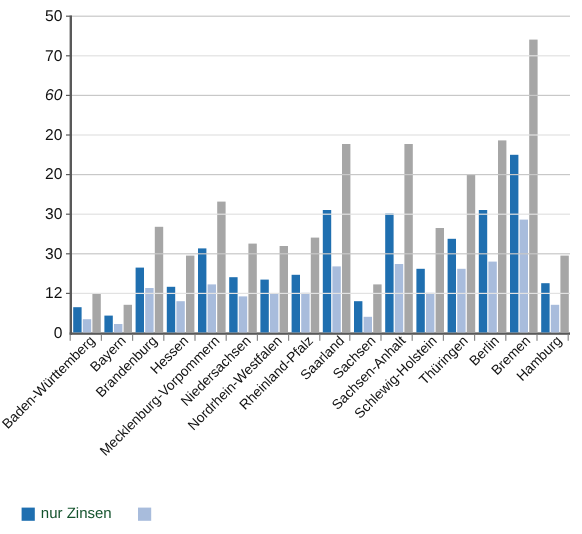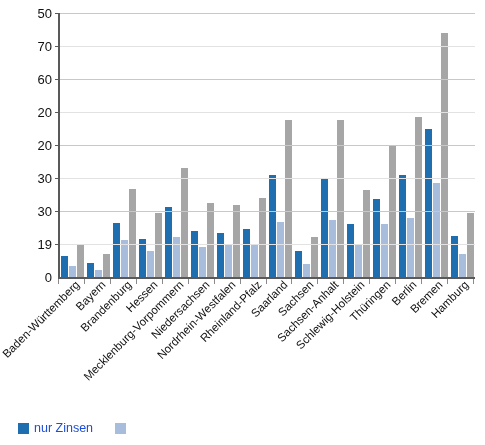--- a/index.html
+++ b/index.html
@@ -67,37 +67,37 @@
   }
 
   
   .legend{
     position:absolute;left:0;top:417px;width:485px;height:22px;
     display:flex;flex-direction:row;align-items:center;
     padding-left:18px;box-sizing:border-box;
   }
   .legend-item{display:flex;flex-direction:row;align-items:center;margin-right:22px;}
   .legend-swatch{width:11px;height:11px;margin-right:5px;flex:0 0 auto;}
-  .legend-label{font-size:12.5px;color:#1d4ed8;white-space:nowrap;}
+  .legend-label{font-size:12.5px;color:#14532d;white-space:nowrap;}
 </style>
 </head>
 <body>
 
 <div id="chart-root">
 
   <div class="plot-wrap">
 
     <div class="y-axis-labels">
         <div class="y-tick-label" style="top: 277px;">0</div>
-        <div class="y-tick-label" style="top: 244px;">19</div>
+        <div class="y-tick-label" style="top: 244px;">12</div>
         <div class="y-tick-label" style="top: 211px;">30</div>
         <div class="y-tick-label" style="top: 178px;">30</div>
         <div class="y-tick-label" style="top: 145px;">20</div>
         <div class="y-tick-label" style="top: 112px;">20</div>
-        <div class="y-tick-label" style="top: 79px;">60</div>
+        <div class="y-tick-label" style="top: 79px; font-style: italic;">60</div>
         <div class="y-tick-label" style="top: 46px;">70</div>
         <div class="y-tick-label" style="top: 13px;">50</div>
       </div>
 
     <div class="plot-area">
       <div class="bars">
           <div class="group" title="Baden-Württemberg">
             <div class="bar s0" title="nur Zinsen: 6.5" style="height: 21.45px; background: rgb(31, 111, 176);"></div>
             <div class="bar s1" title="nur Tilgung (2% p.a.): 3.3" style="height: 10.89px; background: rgb(168, 188, 220);"></div>
             <div class="bar s2" title="Zinsen+Tilgung (2% p.a.): 9.8" style="height: 32.34px; background: rgb(166, 166, 166);"></div>

